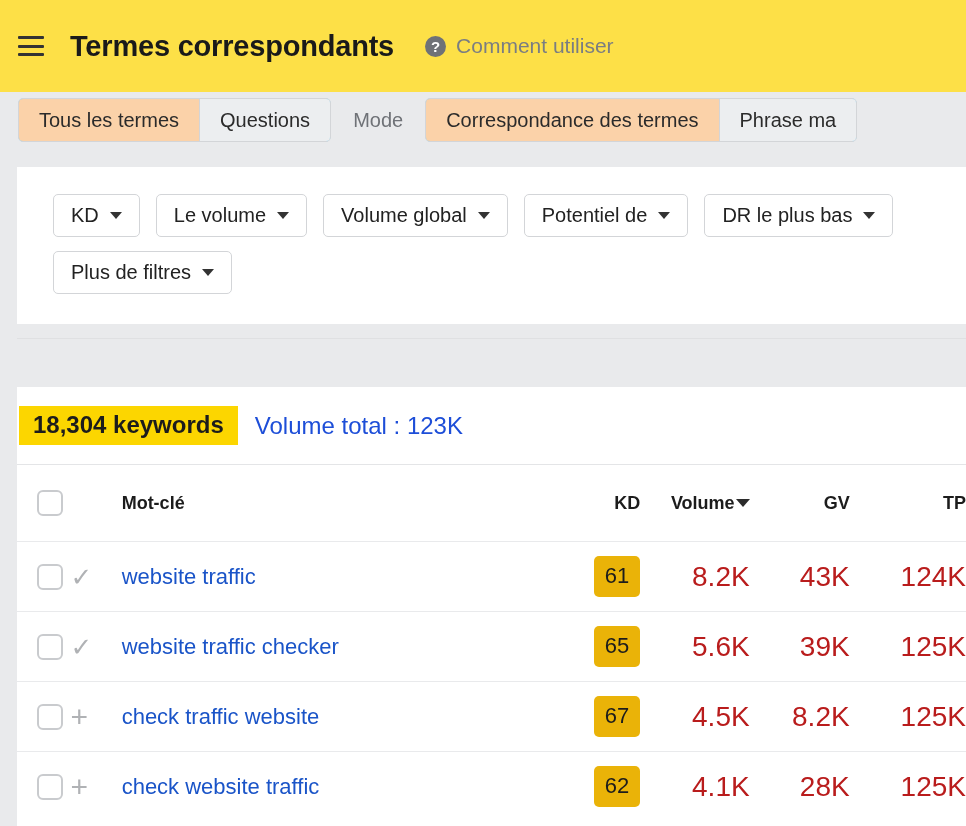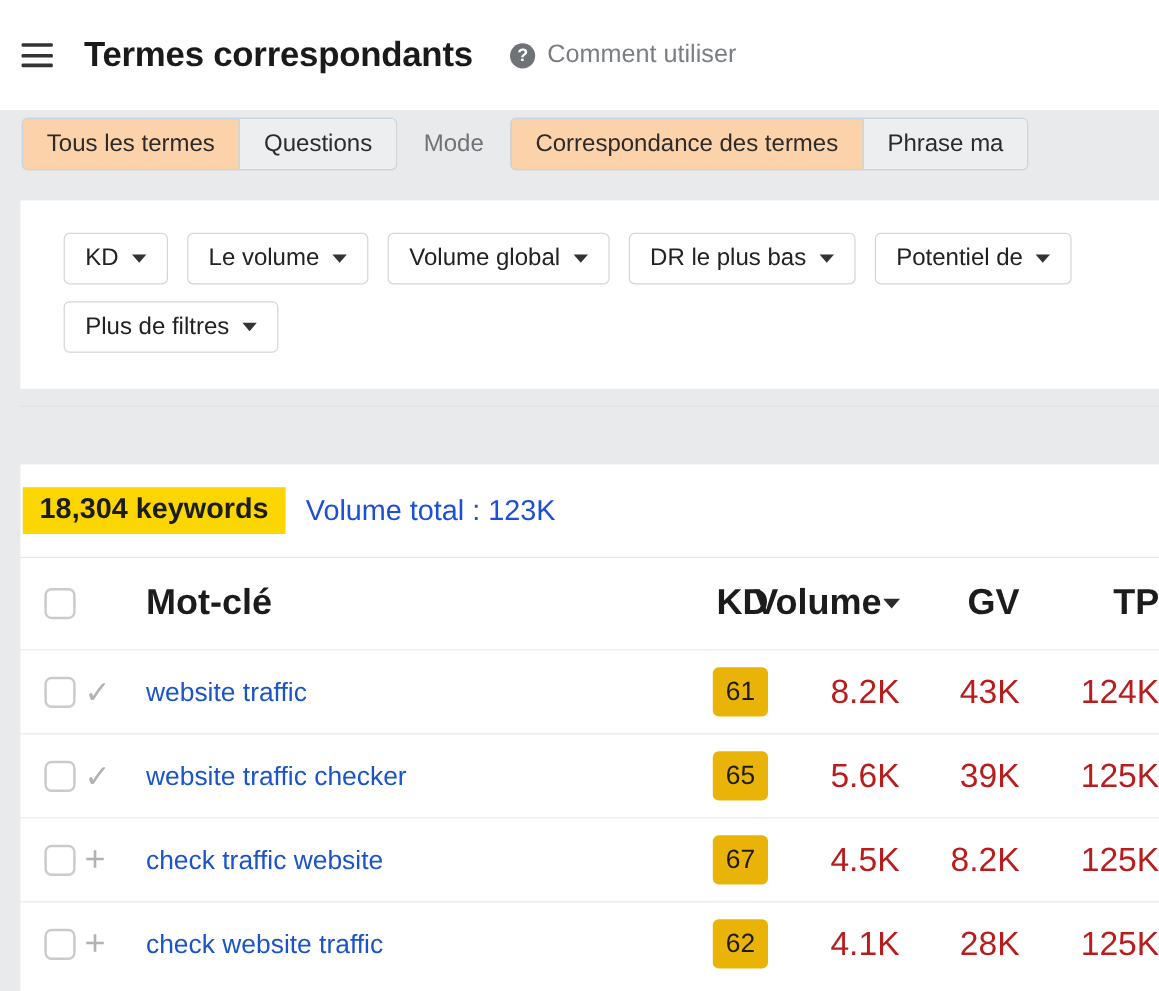--- a/index.html
+++ b/index.html
@@ -9,21 +9,21 @@
     font-family: "Liberation Sans", sans-serif;
     overflow: hidden;
   }
   .app { position: relative; width: 966px; height: 826px; }
 
   
   .header {
     display: flex; align-items: center;
     padding: 0 0 0 18px;
     height: 92px;
-    background: #ffffff;
+    background: #fde047;
   }
   .hamburger {
     width: 26px; height: 20px;
     display: flex; flex-direction: column; justify-content: space-between;
     cursor: pointer; flex: 0 0 auto;
   }
   .hamburger span { display:block; height: 3px; background: #333; border-radius: 1px; }
   .page-title {
     font-size: 29px; font-weight: bold; color: #1a1a1a;
     margin-left: 26px; white-space: nowrap; letter-spacing: -0.2px;
@@ -95,21 +95,21 @@
   .kw-count {
     background: #fcd600; color: #1c1c1c;
     font-size: 24px; font-weight: bold;
     padding: 5px 14px 6px 14px; white-space: nowrap;
   }
   .vol-total { font-size: 24px; color: #1d4ed8; margin-left: 17px; white-space: nowrap; }
 
   
   table.kwtable { width: 100%; border-collapse: collapse; table-layout: fixed; }
   .kwtable thead th {
-    font-size: 30px; font-weight: bold; color: #1c1c1c;
+    font-size: 18px; font-weight: bold; color: #1c1c1c;
     padding: 0; height: 77px; border-top: 1px solid #e4e5e7;
     vertical-align: middle;
   }
   .kwtable tbody td {
     height: 70px; padding: 0; vertical-align: middle;
     border-top: 1px solid #e9eaec;
   }
   .col-chk  { width: 46px; }
   .col-mark { width: 44px; }
   .col-kw   { width: 360px; }
@@ -183,25 +183,25 @@
       </div>
       <div class="fbtn">
         <span>Le volume</span>
         <span class="caret"></span>
       </div>
       <div class="fbtn">
         <span>Volume global</span>
         <span class="caret"></span>
       </div>
       <div class="fbtn">
+        <span>Potentiel de</span>
+        <span class="caret"></span>
+      </div>
+      <div class="fbtn">
         <span>DR le plus bas</span>
-        <span class="caret"></span>
-      </div>
-      <div class="fbtn">
-        <span>Potentiel de</span>
         <span class="caret"></span>
       </div>
       <div class="fbtn">
         <span>Plus de filtres</span>
         <span class="caret"></span>
       </div>
     </div>
   </div>
 
   <div class="gap"></div>

